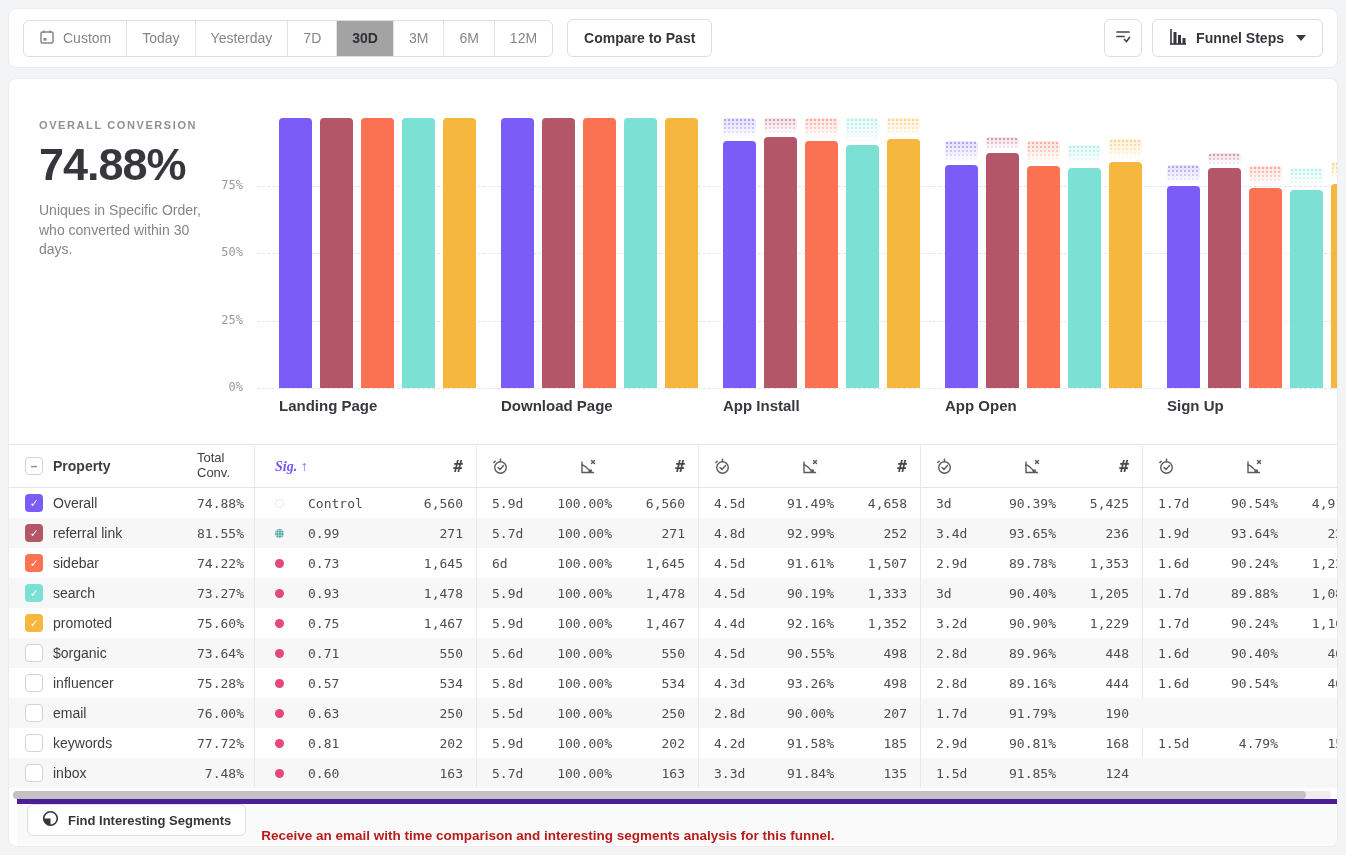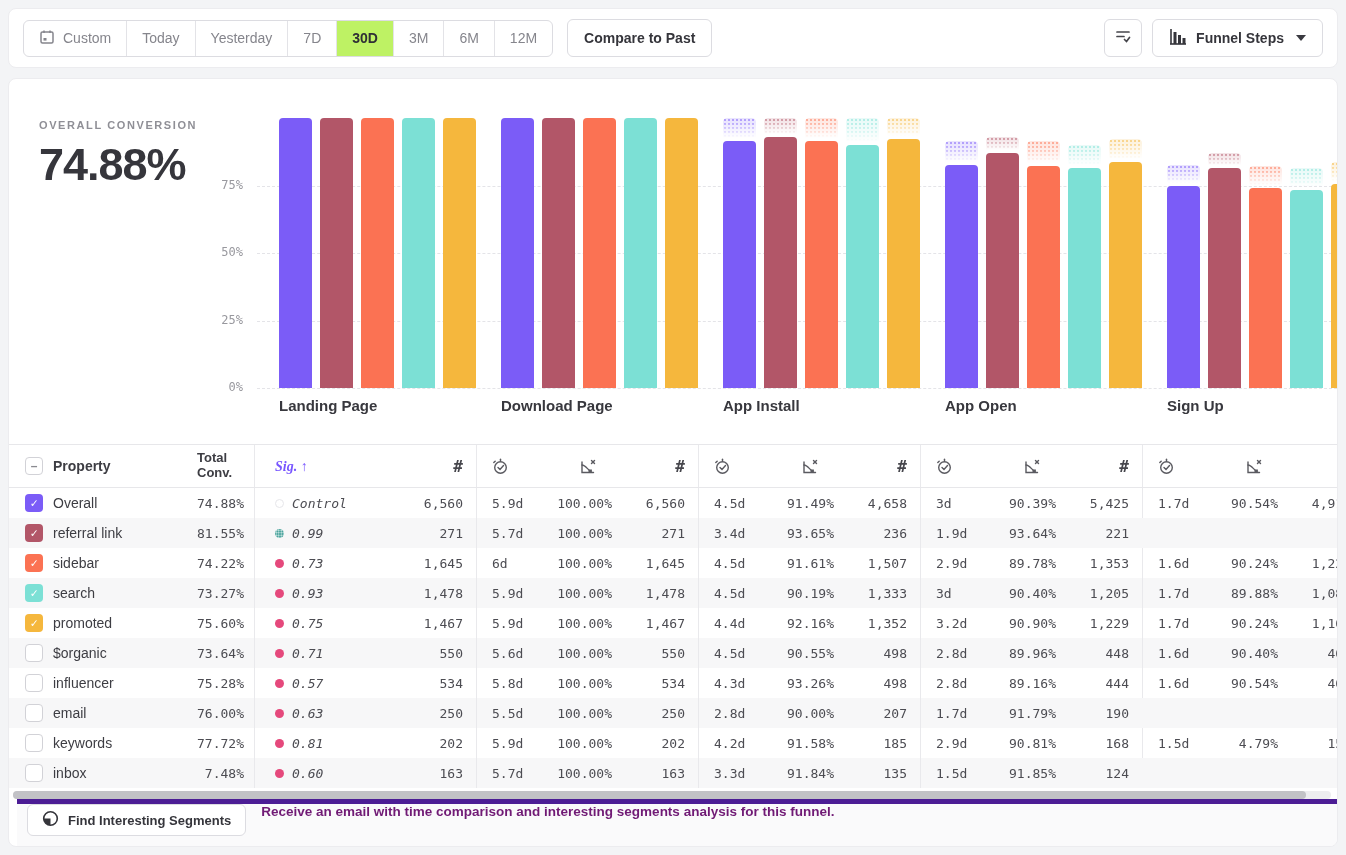--- a/index.html
+++ b/index.html
@@ -11,21 +11,21 @@
     overflow:hidden;
     color:#3a3a40;
   }
   .card { position:absolute; background:#fff; border:1px solid #ececef; border-radius:8px; }
 
   
   #topbar { left:8px; top:8px; width:1330px; height:60px; display:flex; align-items:center; padding:0 14px; }
   .seg { display:flex; align-items:stretch; height:37px; border:1px solid #dcdce1; border-radius:6px; background:#fff; overflow:hidden; }
   .seg-item { display:flex; align-items:center; gap:8px; padding:0 15px; font-size:14px; color:#85858c; border-left:1px solid #e3e3e7; cursor:pointer; white-space:nowrap; }
   .seg-item:first-child { border-left:none; }
-  .seg-item.selected { background:#bef264; color:#2f2f35; font-weight:bold; }
+  .seg-item.selected { background:#a3a3a3; color:#2f2f35; font-weight:bold; }
   .btn { display:flex; align-items:center; gap:8px; height:38px; border:1px solid #dcdce1; border-radius:6px; background:#fff; padding:0 16px; font-size:14px; font-weight:bold; color:#35353b; cursor:pointer; }
   #compare-btn { margin-left:14px; }
   #topbar-right { margin-left:auto; display:flex; align-items:center; gap:10px; }
   .icon-btn { width:38px; height:38px; border:1px solid #dcdce1; border-radius:6px; background:#fff; display:flex; align-items:center; justify-content:center; cursor:pointer; }
   .caret { width:0; height:0; border-left:5px solid transparent; border-right:5px solid transparent; border-top:6px solid #3a3a40; margin-left:4px; }
 
   
   #main { left:8px; top:78px; width:1330px; height:769px; overflow:hidden; }
 
   
@@ -54,41 +54,41 @@
   .trow { height:30px; display:flex; align-items:center; font-family:"DejaVu Sans Mono", monospace; font-size:13px; color:#4c4c52; }
   .trow.alt { background:#f7f7f8; }
   .c-cb { width:44px; padding-left:16px; flex:none; display:flex; align-items:center; }
   .c-name { width:130px; flex:none; font-family:"Liberation Sans", sans-serif; font-size:14px; color:#3d3d43; }
   .c-total { width:71px; flex:none; text-align:right; padding-right:10px; }
   .grp { width:222px; flex:none; align-self:stretch; display:flex; align-items:center; border-left:1px solid #e9e9ec; }
   .sig-dot { width:9px; height:9px; border-radius:50%; margin-left:20px; flex:none; }
   .sig-dot.control { border:1px solid #e6e6ea; background:#fff; }
   .sig-dot.high { background-color:#4ba49d; background-image:radial-gradient(rgba(255,255,255,.85) .7px, transparent 1px); background-size:2.5px 2.5px; }
   .sig-dot.low { background:#e5497c; }
-  .sig-val { margin-left:8px;font-style:italic; }
+  .sig-val { margin-left:24px; }
   .g-count { flex:1; text-align:right; padding-right:13px; }
   .g-time { width:60px; padding-left:15px; flex:none; }
   .g-pct { width:75px; flex:none; text-align:right; }
   .thead .c-name { font-weight:bold; }
-  .thead .c-total { text-align:left; padding-left:14px; font-size:13px; font-weight:bold; line-height:1.15; font-family:"Liberation Sans", sans-serif; color:#3d3d43; }
+  .thead .c-total { text-align:left; padding-left:14px; font-size:13px; font-weight:normal; line-height:1.15; font-family:"Liberation Sans", sans-serif; color:#3d3d43; }
   .sig-head { margin-left:20px; font-family:"Liberation Serif", serif; font-style:italic; font-weight:bold; font-size:14px; color:#7856ff; cursor:pointer; }
   .hash { font-family:"DejaVu Sans Mono", monospace; font-size:16px; font-weight:bold; color:#46464c; }
   .cbx { width:18px; height:18px; border-radius:4px; display:flex; align-items:center; justify-content:center; font-size:12px; color:#fff; cursor:pointer; }
   .cbx.off { border:1.5px solid #d2d2d7; background:#fff; }
   .cbx.ind { border:1.5px solid #d2d2d7; background:#fff; color:#8a8a90; font-weight:bold; }
   .hicon { display:flex; align-items:center; }
   .hicon.t { margin-left:15px; }
   .hicon.c { margin-left:70px; }
 
   
   #hscroll { position:absolute; left:4px; top:712px; width:1318px; height:8px; background:#ededef; border-radius:4px; }
   #hscroll .thumb { position:absolute; left:0; top:0; height:8px; width:1293px; background:#c2c2c6; border-radius:4px; cursor:grab; }
   #footer { position:absolute; left:8px; right:0; bottom:0; height:47px; background:#fafafb; border-top:5px solid #4c1d95; display:flex; align-items:flex-start; padding-left:10px; }
   #find-btn { height:32px; padding:0 14px; font-size:13px; gap:9px; }
-  #footer .msg { margin-left:15px; font-size:13.5px; font-weight:bold; color:#701a75; }
+  #footer .msg { margin-left:15px; font-size:13.5px; font-weight:bold; color:#b91c1c;margin-top:24px; }
 </style>
 </head>
 <body>
 
 <div class="card" id="topbar">
   <div class="seg">
       <div class="seg-item">
         <span>
       <svg width="16" height="16" viewBox="0 0 16 16" fill="none" stroke="#85858c" stroke-width="1.5">
         <rect x="2" y="3" width="12" height="11" rx="1.5"></rect>
@@ -148,20 +148,21 @@
     </button>
   </div>
 </div>
 
 <div class="card" id="main">
 
   <div id="chart-area">
     <div id="summary">
       <div class="lab">OVERALL CONVERSION</div>
       <div class="val">74.88%</div>
+      <div class="desc">Uniques in Specific Order, who converted within 30 days.</div>
     </div>
     <div id="grid">
         <div class="gridline" style="top: 106.5px;"></div>
         <div class="tick-label" style="top: 98.5px;">75%</div>
         <div class="gridline" style="top: 174px;"></div>
         <div class="tick-label" style="top: 166px;">50%</div>
         <div class="gridline" style="top: 241.5px;"></div>
         <div class="tick-label" style="top: 233.5px;">25%</div>
         <div class="gridline" style="top: 309px;"></div>
         <div class="tick-label" style="top: 301px;">0%</div>
@@ -416,20 +417,25 @@
             <span class="sig-dot high"></span>
             <span class="sig-val">0.99</span>
             <span class="g-count">271</span>
           </div>
           <div class="grp">
             <span class="g-time">5.7d</span>
             <span class="g-pct">100.00%</span>
             <span class="g-count">271</span>
           </div>
           <div class="grp">
+            <span class="g-time">4.8d</span>
+            <span class="g-pct">92.99%</span>
+            <span class="g-count">252</span>
+          </div>
+          <div class="grp">
             <span class="g-time">3.4d</span>
             <span class="g-pct">93.65%</span>
             <span class="g-count">236</span>
           </div>
           <div class="grp">
             <span class="g-time">1.9d</span>
             <span class="g-pct">93.64%</span>
             <span class="g-count">221</span>
           </div>
         </div>

